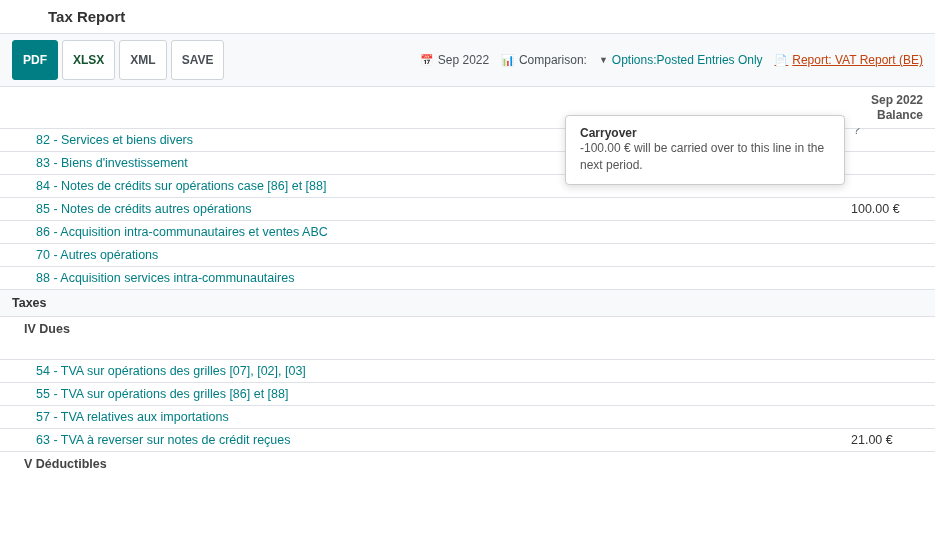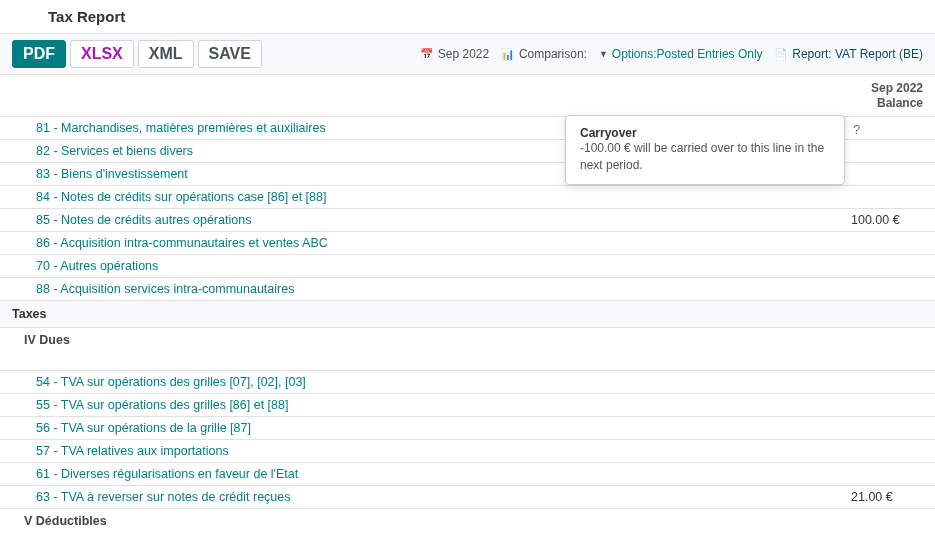--- a/index.html
+++ b/index.html
@@ -2,32 +2,32 @@
 <html><head>
   <meta charset="utf-8">
   <style>
     * { box-sizing: border-box; margin: 0; padding: 0; }
     body { font-family: -apple-system, BlinkMacSystemFont, 'Segoe UI', sans-serif; font-size: 13px; color: #333; background: #fff; }
 
     .page-header { padding: 8px 12px; border-bottom: 1px solid #dee2e6; }
     .page-title { font-size: 15px; font-weight: 600; color: #333; margin-left: 36px; }
 
     .toolbar { display: flex; align-items: center; padding: 6px 12px; background: #f8f9fa; border-bottom: 1px solid #dee2e6; gap: 4px; }
-    .btn { padding: 4px 10px; font-size: 16px; font-weight: 600; border: 1px solid transparent; border-radius: 3px; cursor: pointer; display: inline-flex; align-items: center; gap: 4px; }
+    .btn { padding: 12px 10px; font-size: 12px; font-weight: 600; border: 1px solid transparent; border-radius: 3px; cursor: pointer; display: inline-flex; align-items: center; gap: 4px; }
     .btn-pdf { background: #017e84; color: #fff; border-color: #017e84; }
-    .btn-xlsx { background: #fff; color: #a21caf; border-color: #ced4da; }
+    .btn-xlsx { background: #fff; color: #14532d; border-color: #ced4da; }
     .btn-xml { background: #fff; color: #495057; border-color: #ced4da; }
     .btn-closing { background: #fff; color: #495057; border-color: #ced4da; }
     .btn-save { background: #fff; color: #495057; border-color: #ced4da; }
 
     .toolbar-right { margin-left: auto; display: flex; align-items: center; gap: 12px; font-size: 12px; color: #495057; }
     .toolbar-right span { display: flex; align-items: center; gap: 4px; }
     .toolbar-right .icon { color: #666; }
     .options-link { color: #017e84; cursor: pointer; }
-    .report-link { color: #0c4a6e; cursor: pointer; display: flex; align-items: center; gap: 3px; }
+    .report-link { color: #c2410c; cursor: pointer; display: flex; align-items: center; gap: 3px; text-decoration: underline; }
 
     .table-area { width: 100%; overflow-y: auto; height: calc(539px - 80px); }
 
     table { width: 100%; border-collapse: collapse; font-size: 12.5px; }
     table thead th { text-align: right; padding: 6px 12px; font-weight: 600; font-size: 12px; color: #555; border-bottom: 1px solid #dee2e6; background: #fff; position: sticky; top: 0; z-index: 10; }
     table thead th.label-col { text-align: left; }
 
     .section-header td { font-weight: 700; padding: 6px 12px; border-top: 1px solid #dee2e6; background: #f8f9fa; color: #333; }
     .subsection-header td { font-weight: 600; padding: 5px 12px 23px 24px; border-top: 1px solid #dee2e6; color: #444; }
 
@@ -113,24 +113,20 @@
           <th class="col-period">
             <div class="date-header">
               <span>Sep 2022</span>
               <span>Balance</span>
             </div>
           </th>
         </tr>
       </thead>
       <tbody id="table-body">
           <tr class="data-row">
-            <td class="label">81 - Marchandises, matières premières et auxiliaires</td>
-            <td class="value"></td>
-          </tr>
-          <tr class="data-row">
             <td class="label">82 - Services et biens divers</td>
             <td class="value"></td>
           </tr>
           <tr class="data-row">
             <td class="label">83 - Biens d'investissement</td>
             <td class="value"></td>
           </tr>
           <tr class="data-row">
             <td class="label">84 - Notes de crédits sur opérations case [86] et [88]</td>
             <td class="value"></td>
@@ -159,29 +155,21 @@
           </tr>
           <tr class="data-row">
             <td class="label">54 - TVA sur opérations des grilles [07], [02], [03]</td>
             <td class="value"></td>
           </tr>
           <tr class="data-row">
             <td class="label">55 - TVA sur opérations des grilles [86] et [88]</td>
             <td class="value"></td>
           </tr>
           <tr class="data-row">
-            <td class="label">56 - TVA sur opérations de la grille [87]</td>
-            <td class="value"></td>
-          </tr>
-          <tr class="data-row">
             <td class="label">57 - TVA relatives aux importations</td>
-            <td class="value"></td>
-          </tr>
-          <tr class="data-row">
-            <td class="label">61 - Diverses régularisations en faveur de l'Etat</td>
             <td class="value"></td>
           </tr>
           <tr class="data-row">
             <td class="label">63 - TVA à reverser sur notes de crédit reçues</td>
             <td class="value">21.00 €</td>
           </tr>
           <tr class="subsection-header">
             <td colspan="2">V Déductibles</td>
           </tr>
         </tbody>

